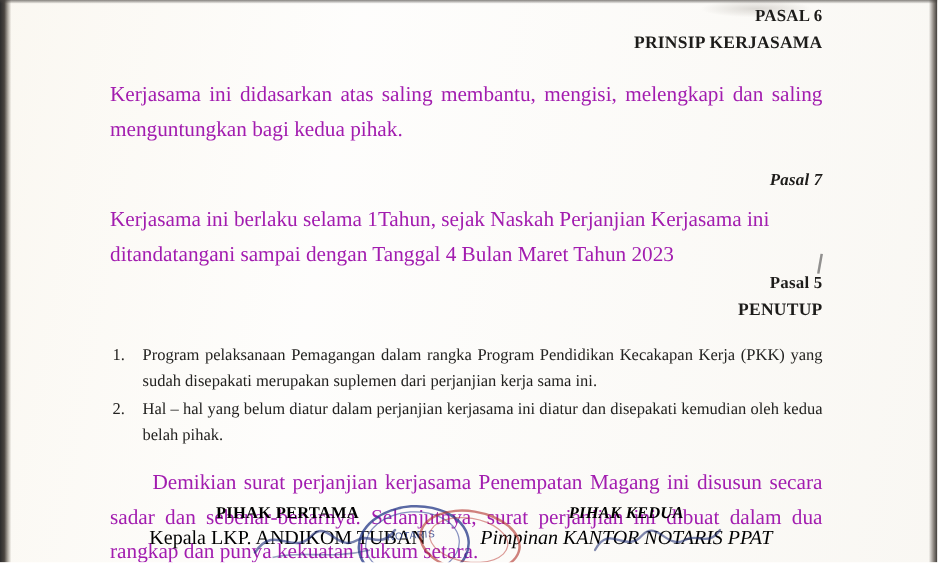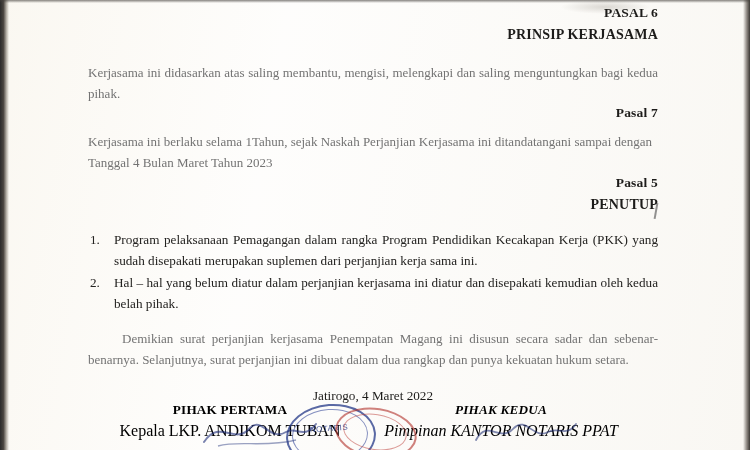--- a/index.html
+++ b/index.html
@@ -69,24 +69,24 @@
     font-weight: bold;
     font-size: 13.5px;
     letter-spacing: 0.2px;
     line-height: 1.35;
   }
   .heading.sub {
     font-size: 14px;
   }
 
   .para {
-    font-size: 13px;
+    font-size: 17px;
     line-height: 1.62;
     text-align: justify;
-    color: #737373;
+    color: #a21caf;
   }
 
   
   ol.numlist {
     margin: 0;
     padding: 0;
     list-style: none;
   }
   ol.numlist li {
     position: relative;
@@ -234,21 +234,21 @@
   <div class="smudge"></div>
 
   <div class="content">
     <div class="doc-body">
 
       <div style="height:4px"></div>
       <div class="ctr heading">PASAL 6</div>
       <div class="ctr heading sub" style="margin-top:4px;">PRINSIP KERJASAMA</div>
       <div class="para" style="margin-top:17px;">Kerjasama ini didasarkan atas saling membantu, mengisi, melengkapi dan saling menguntungkan bagi kedua pihak.</div>
 
-      <div class="ctr heading" style="margin-top:0;">Pasal 7</div>
+      <div class="ctr heading" style="margin-top:18px;font-style:italic;">Pasal 7</div>
       <div class="para" style="margin-top:9px; text-align:left;">Kerjasama ini berlaku selama 1Tahun, sejak Naskah Perjanjian Kerjasama ini ditandatangani sampai dengan Tanggal 4 Bulan Maret Tahun 2023</div>
 
       <div class="ctr heading" style="">Pasal 5</div>
       <div class="ctr heading sub" style="margin-top:4px;">PENUTUP</div>
 
       <ol class="numlist" style="margin-top:14px;">
         <li>
           <span class="num">1.</span>
           <span>Program pelaksanaan Pemagangan dalam rangka Program Pendidikan Kecakapan Kerja (PKK) yang sudah disepakati merupakan suplemen dari perjanjian kerja sama ini.</span>
         </li>

